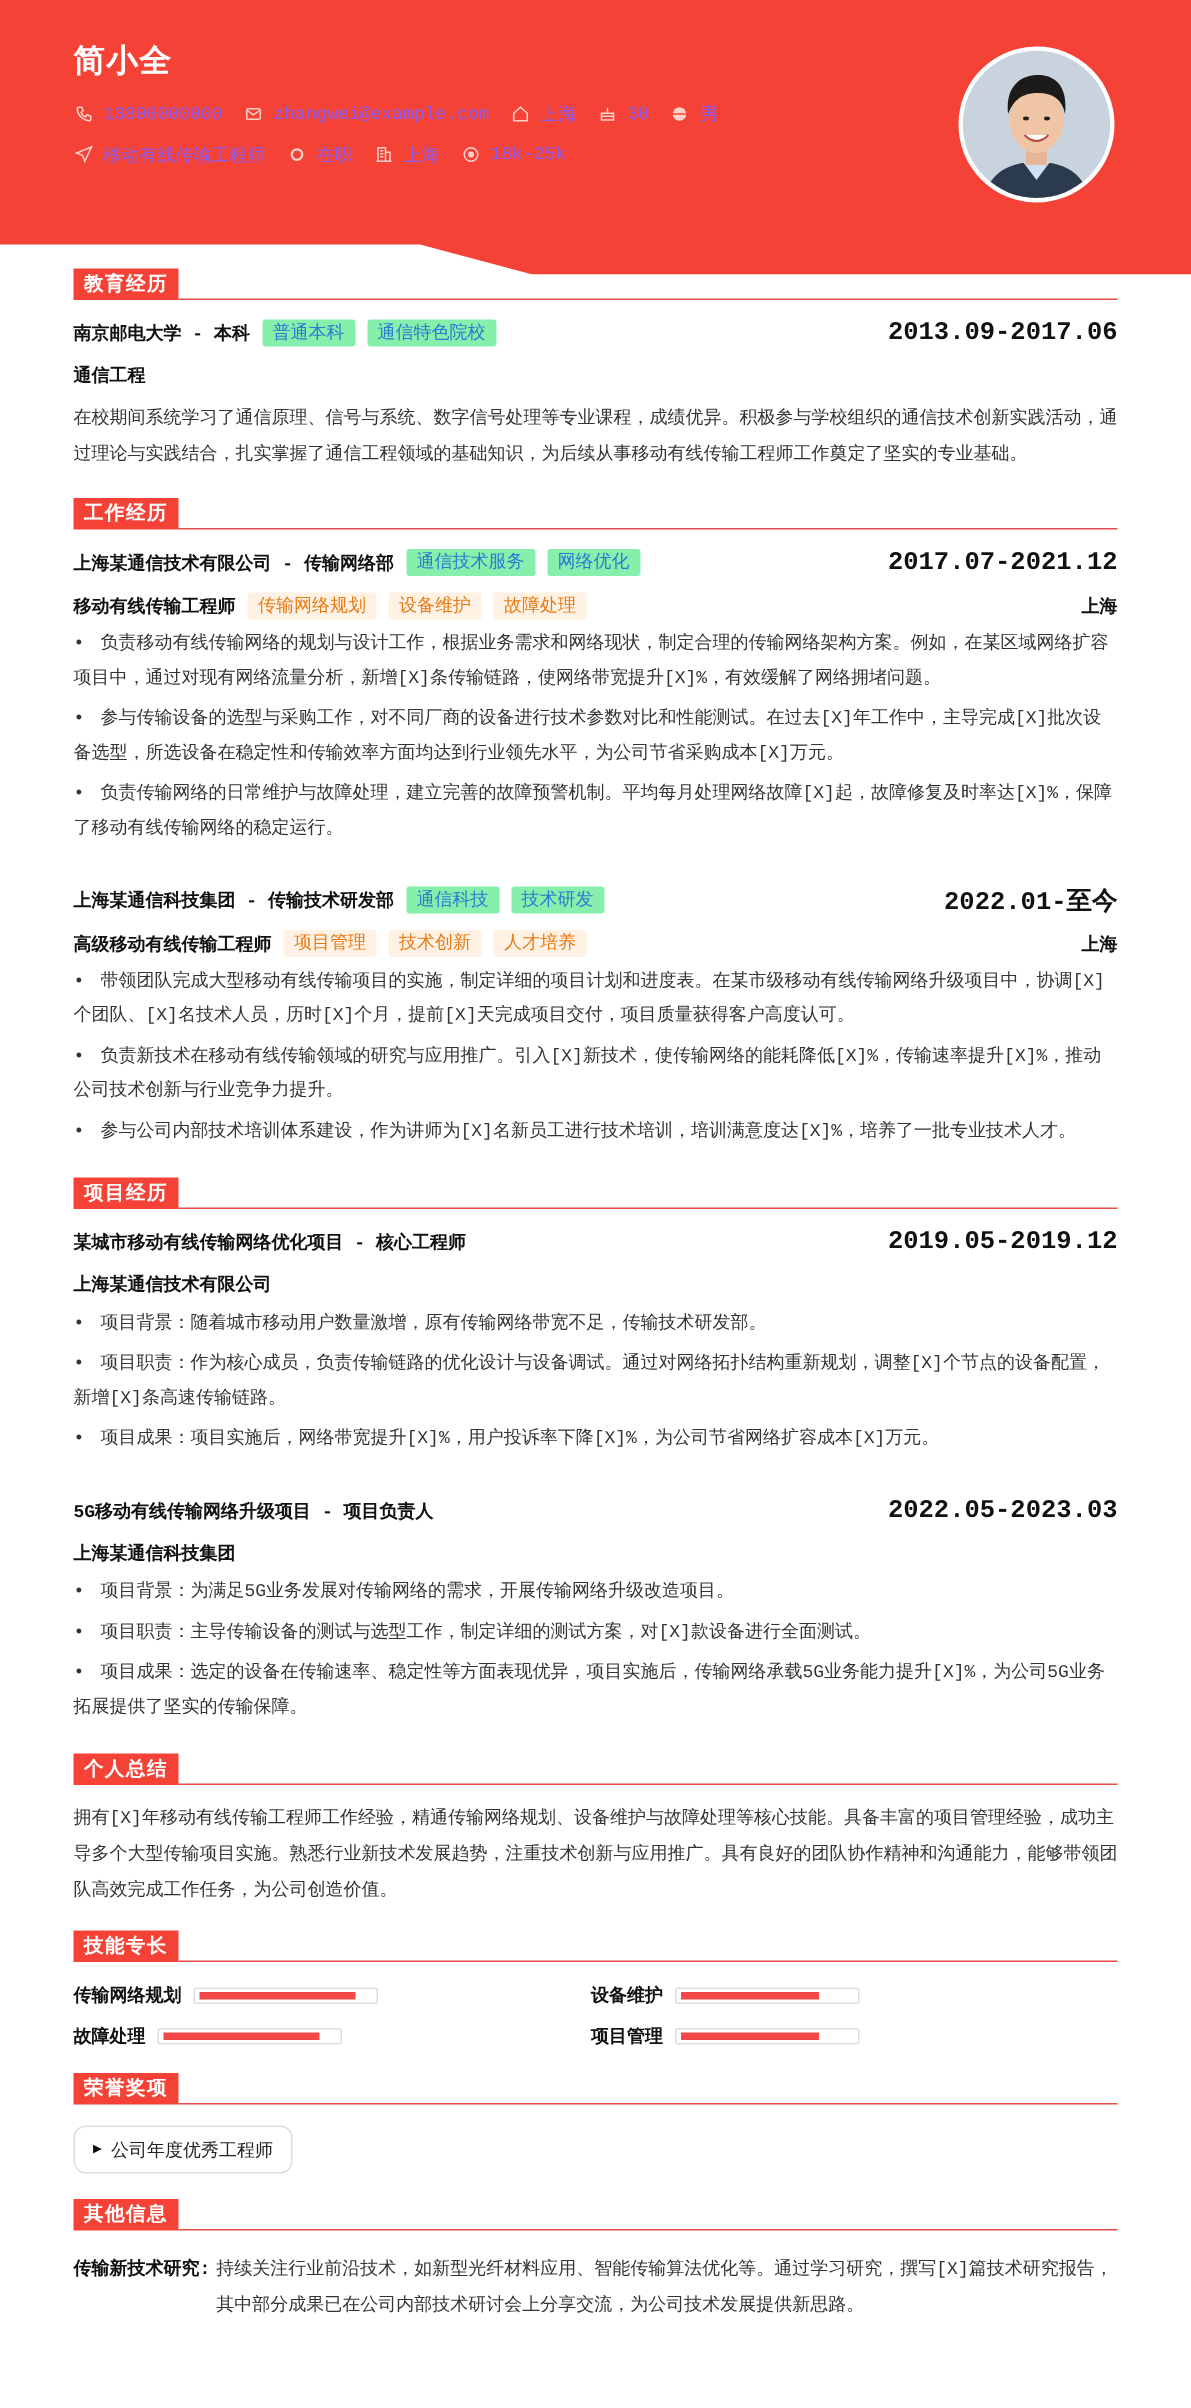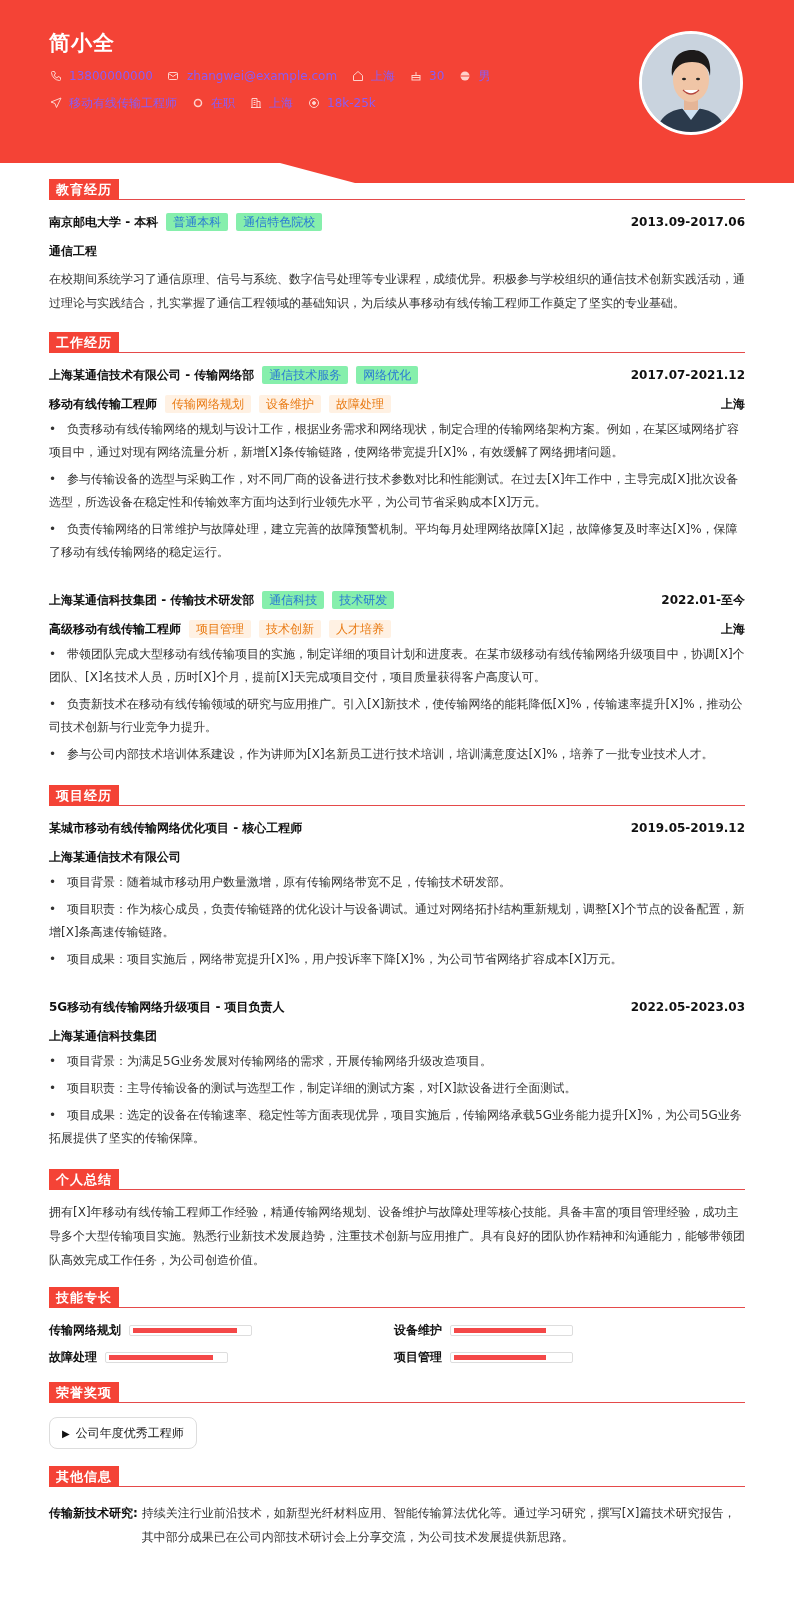--- a/index.html
+++ b/index.html
@@ -1,19 +1,19 @@
 <!DOCTYPE html>
 <html><head>
 <meta charset="utf-8">
 <style>
   * { box-sizing: border-box; margin: 0; padding: 0; }
   html, body { width: 794px; background: #ffffff; }
   body { font-family: "DejaVu Sans", "Liberation Sans", sans-serif; color: #222; font-size: 12px; }
 
-  .page { position: relative; width: 794px; min-height: 1605px; background: #fff; overflow: hidden; }
+  .page { position: relative; width: 794px; min-height: 1605px; background: #fff; overflow: hidden; font-family: Liberation Mono, monospace; }
 
   
   .header { position: relative; height: 183px; }
   .header-bg { position: absolute; left: 0; top: 0; width: 794px; height: 183px; }
   .header-content { position: relative; padding: 28px 0 0 49px; color: #fff; }
   .name { font-size: 21px; font-weight: bold; letter-spacing: 1px; height: 30px; line-height: 30px; }
   .info-row { display: flex; margin-top: 8px; height: 20px; font-size: 12px; color: #8b5cf6; }
   .info-row + .info-row { margin-top: 7px; }
   .info-item { display: flex; align-items: center; margin-right: 14px; }
   .info-item .ic { width: 13px; height: 13px; margin-right: 7px; display: inline-flex; align-items: center; justify-content: center; }
@@ -25,21 +25,21 @@
   .section-head { display: flex; align-items: flex-end; margin-top: 10px; height: 22px; }
   .section-title { background: #f44336; color: #fff; font-size: 13px; font-weight: bold; padding: 0 7px; height: 21px; line-height: 21px; letter-spacing: 1px; }
   .section-line { flex: 1; height: 1px; background: #e54a4a; }
 
   .entry-row { display: flex; align-items: center; justify-content: space-between; height: 20px; margin-top: 12px; }
   .entry-left { display: flex; align-items: center; }
   .entry-title { font-weight: bold; font-size: 12px; color: #111; }
   .tag { font-size: 12px; padding: 0 7px; height: 18px; line-height: 18px; margin-left: 8px; border-radius: 2px; }
   .tag.blue { background: #86efac; color: #2a7ad3; text-align: right; }
   .tag.orange { background: #fff1e3; color: #e97a12; }
-  .date { font-weight: bold; font-size: 12px; color: #111; }
+  .date { font-weight: bold; font-size: 17px; color: #111; }
   .loc { font-weight: bold; font-size: 12px; color: #111; }
   .sub { font-weight: bold; font-size: 12px; color: #111; height: 20px; line-height: 20px; margin-top: 9px; }
   .para { font-size: 12px; line-height: 24px; color: #333; margin-top: 6px; }
 
   ul.bullets { list-style: none; margin-top: 4px; }
   ul.bullets li { position: relative; padding-left: 0; font-size: 12px; line-height: 23px; color: #333; margin-bottom: 4px; text-indent: 0; }
   ul.bullets li .dot { display: inline-block; width: 18px; color: #333; }
 
   .job-gap { height: 10px; }
 

